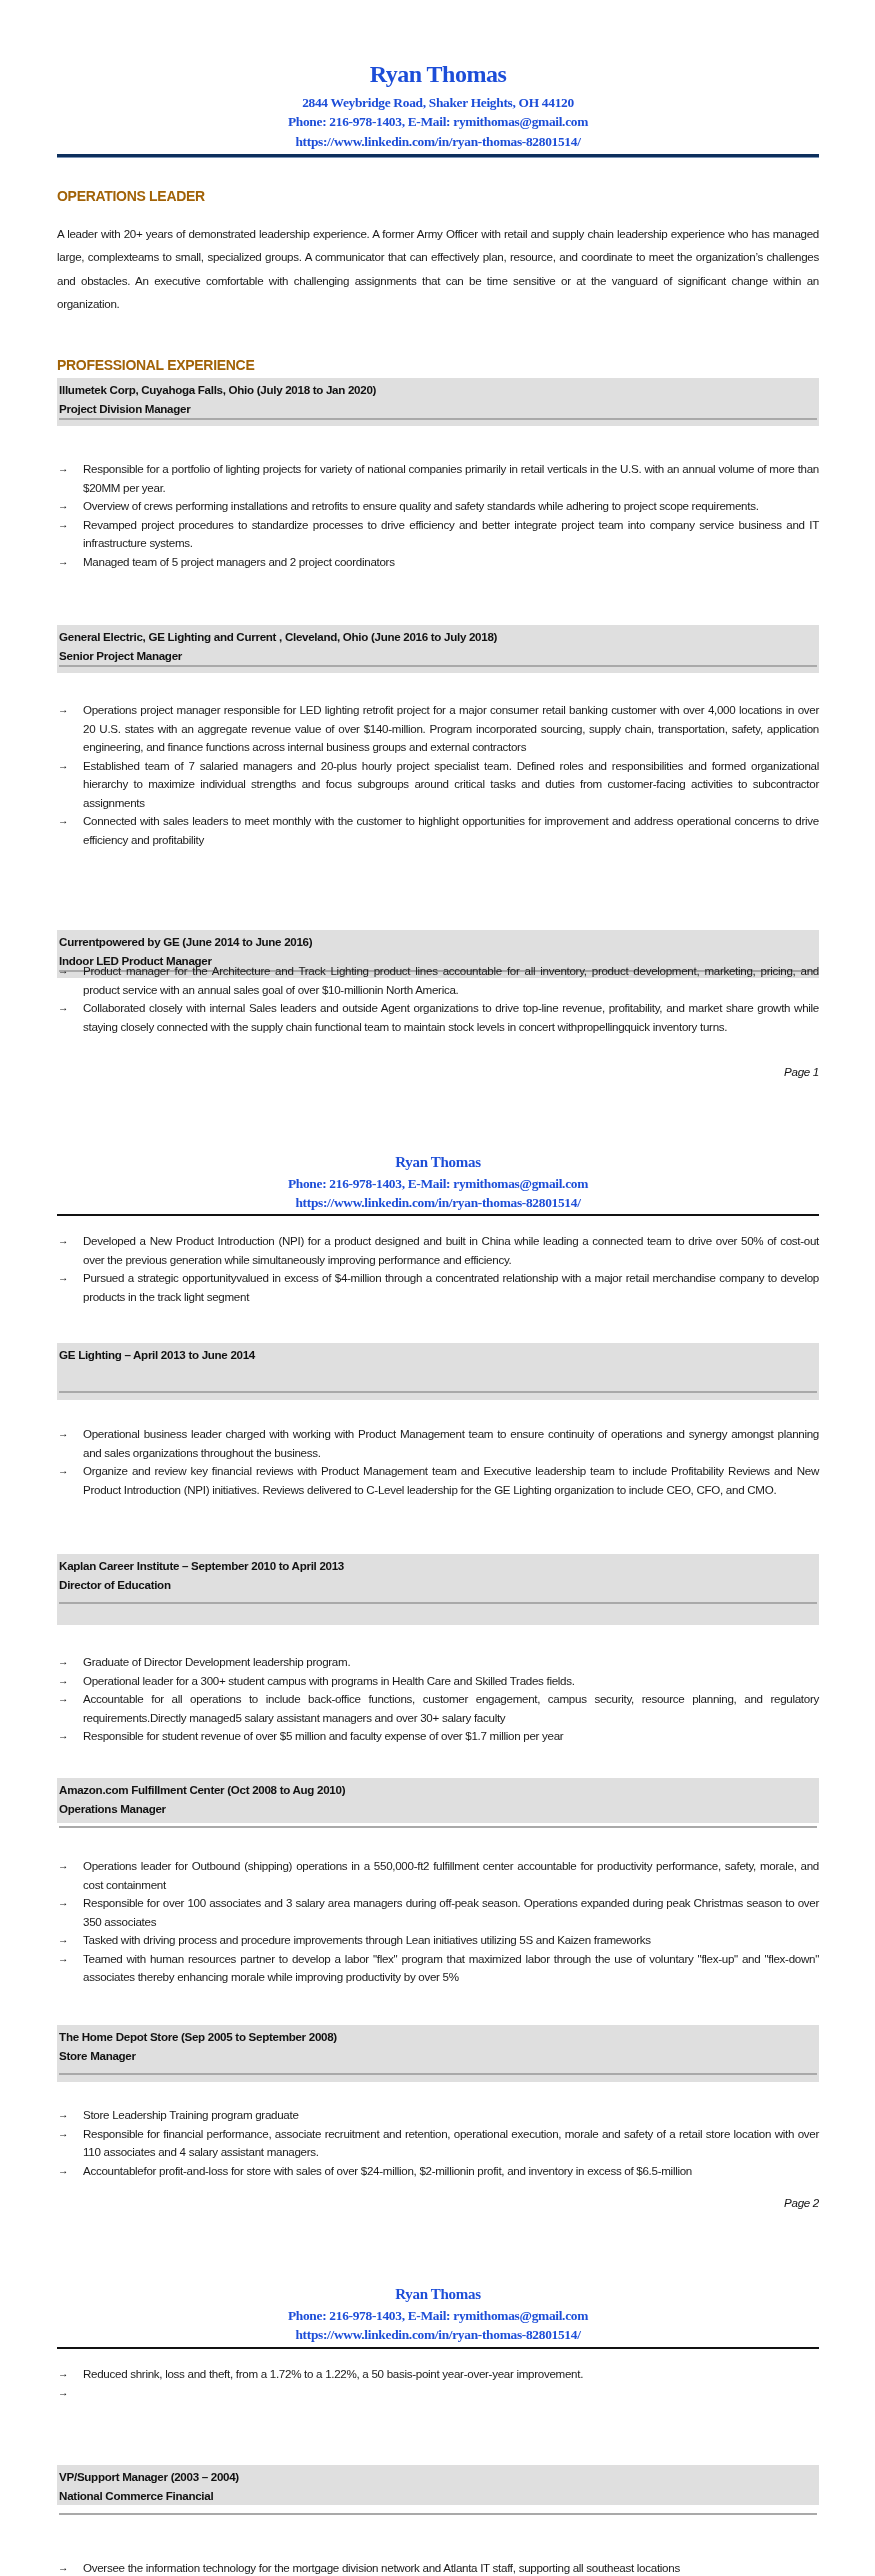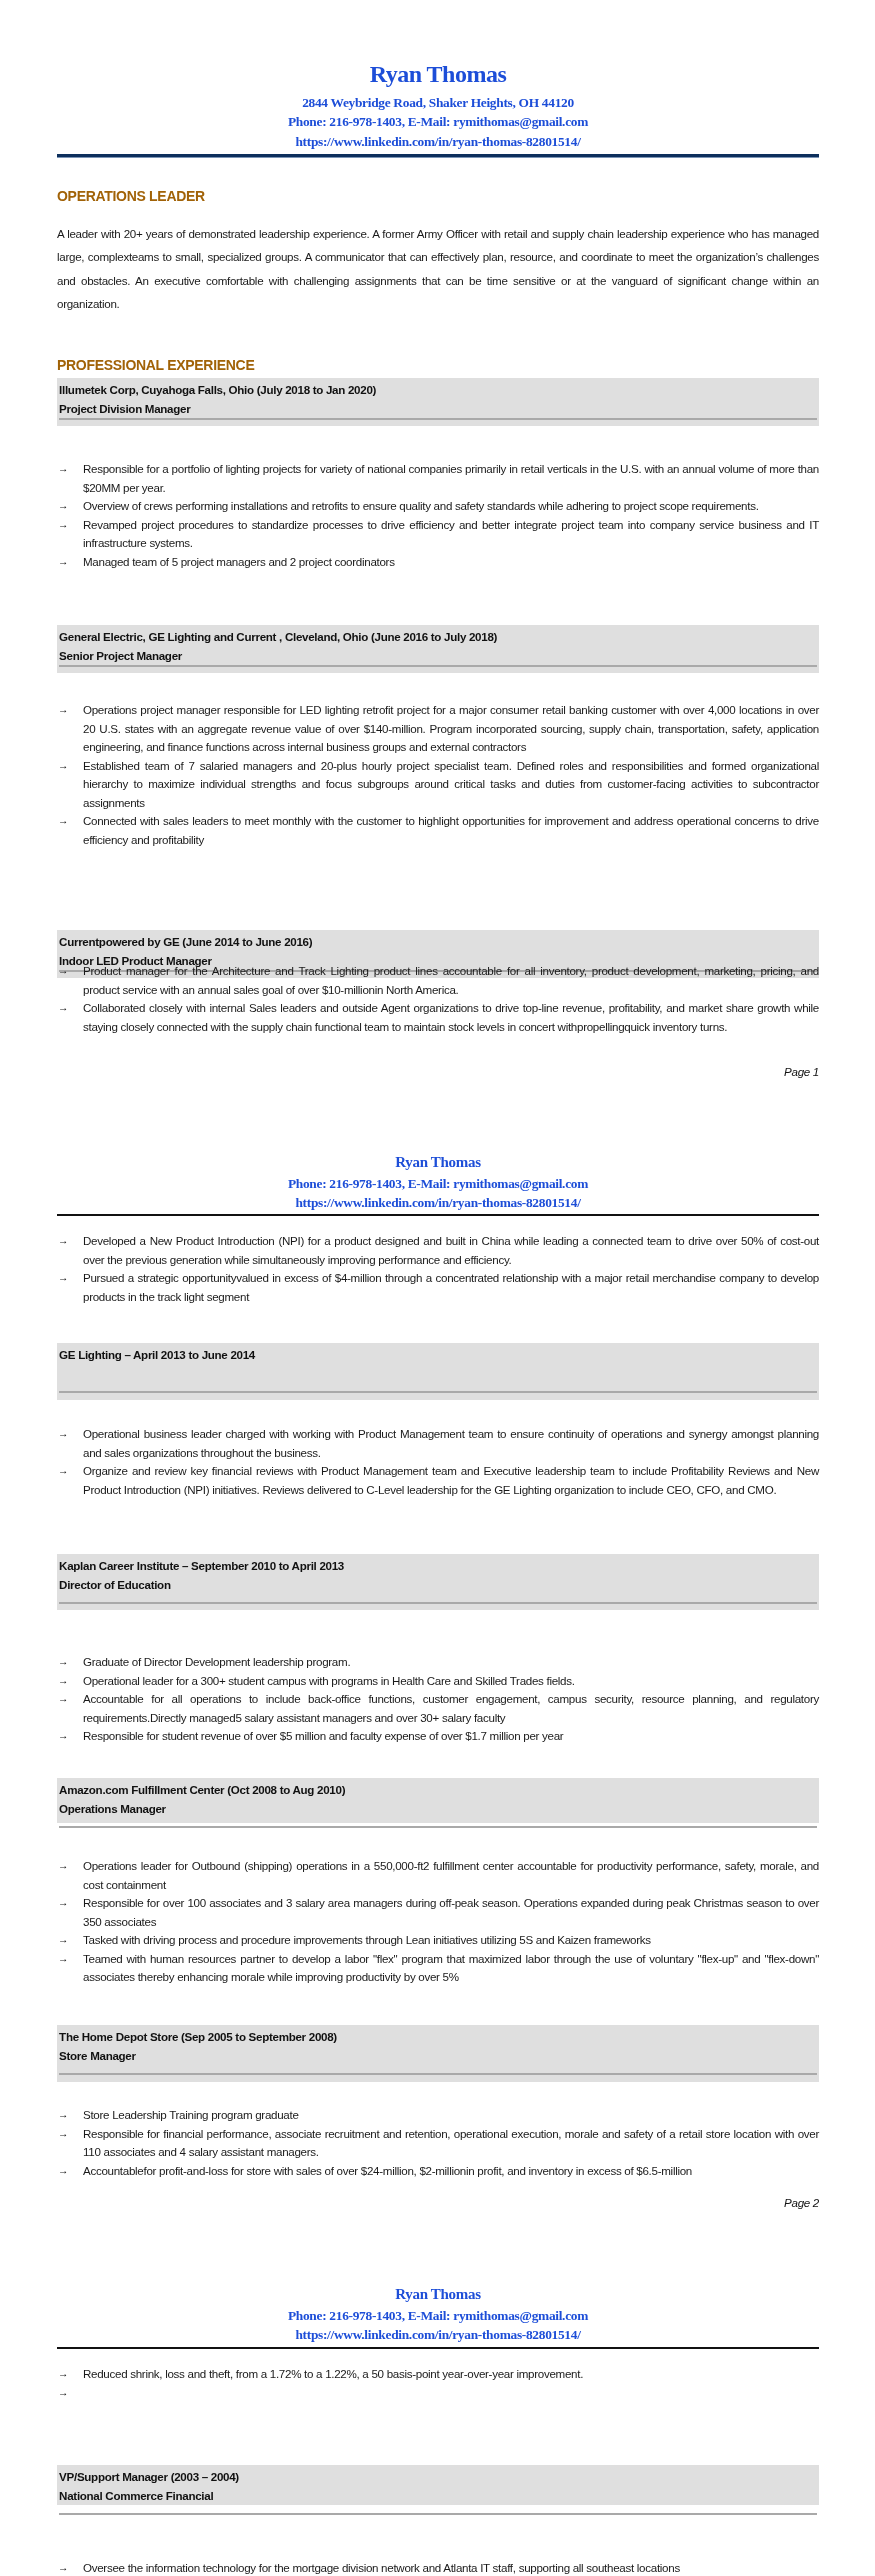--- a/index.html
+++ b/index.html
@@ -86,21 +86,21 @@
 
 <div class="job-box" style="top:1343px; height:57px;">
   <div class="job-line">GE Lighting – April 2013 to June 2014</div>
   <div class="job-rule" style="top:48px;"></div>
 </div>
 <ul class="bullets" style="top:1425px;">
   <li><span class="arrow">→</span><span>Operational business leader charged with working with Product Management team to ensure continuity of operations and synergy amongst planning and sales organizations throughout the business.</span></li>
   <li><span class="arrow">→</span><span>Organize and review key financial reviews with Product Management team and Executive leadership team to include Profitability Reviews and New Product Introduction (NPI) initiatives.  Reviews delivered to C-Level leadership for the GE Lighting organization to include CEO, CFO, and CMO.</span></li>
 </ul>
 
-<div class="job-box" style="top:1554px; height:56px;">
+<div class="job-box" style="top:1554px; height:71px;">
   <div class="job-line">Kaplan Career Institute – September 2010 to April 2013</div>
   <div class="job-line">Director of Education</div>
   <div class="job-rule" style="top:48px;"></div>
 </div>
 <ul class="bullets" style="top:1653px;">
   <li><span class="arrow">→</span><span>Graduate of Director Development leadership program.</span></li>
   <li><span class="arrow">→</span><span>Operational leader for a 300+ student campus with programs in Health Care and Skilled Trades fields.</span></li>
   <li><span class="arrow">→</span><span>Accountable for all operations to include back-office functions, customer engagement, campus security, resource planning, and regulatory requirements.Directly managed5 salary assistant managers and over 30+ salary faculty</span></li>
   <li><span class="arrow">→</span><span>Responsible for student revenue of over $5 million and faculty expense of over $1.7 million per year</span></li>
 </ul>

